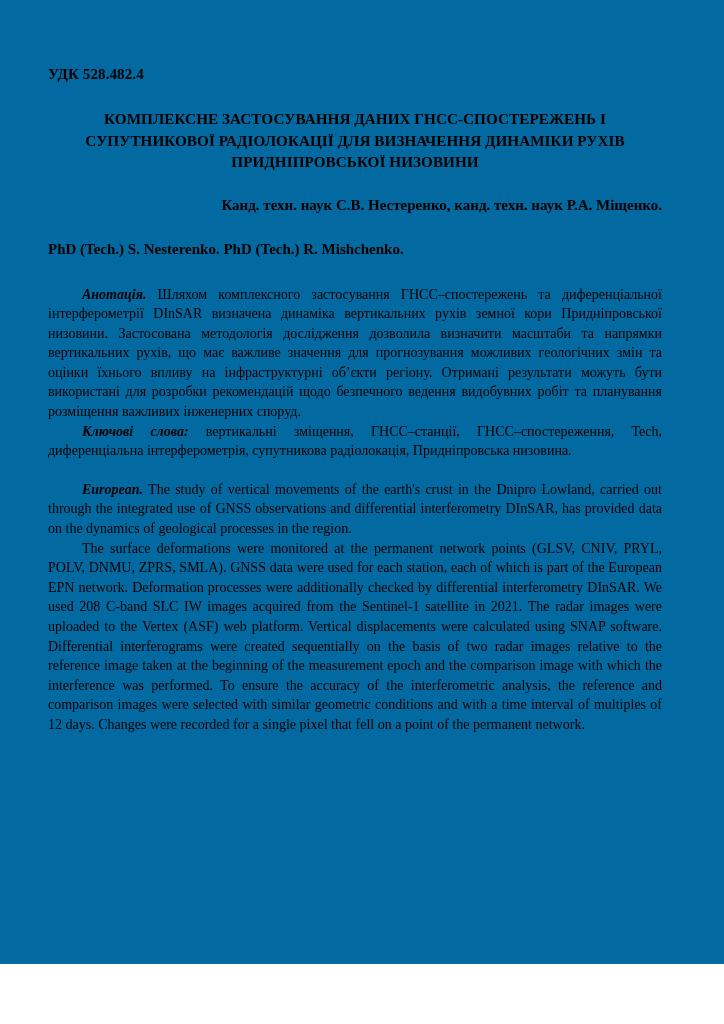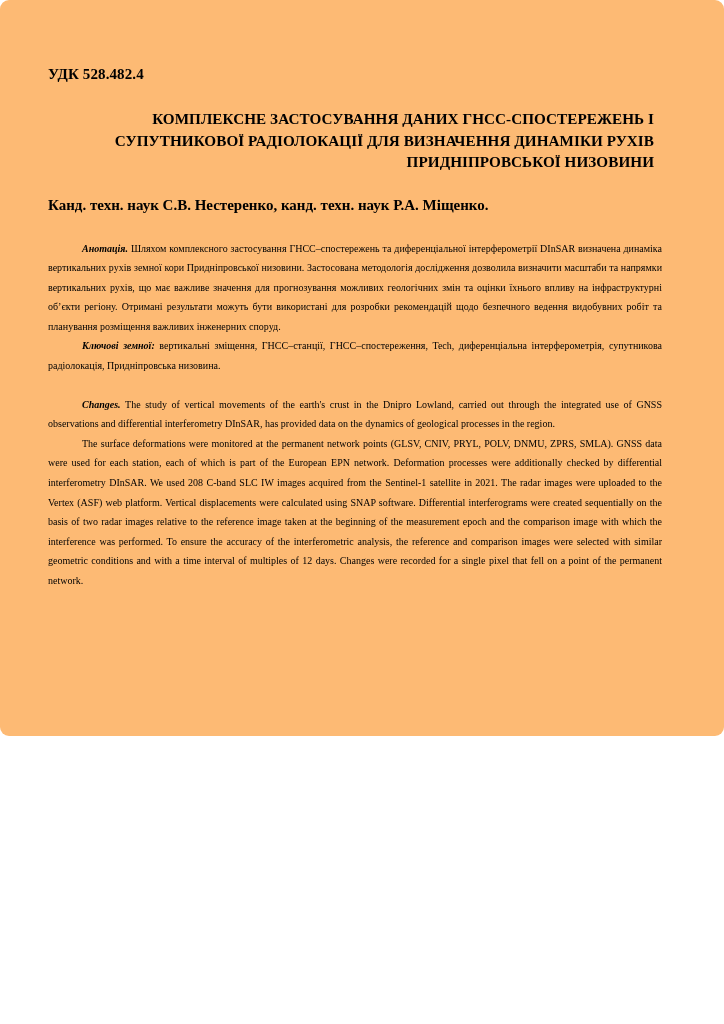--- a/index.html
+++ b/index.html
@@ -11,25 +11,24 @@
 
   body {
     font-family: "Liberation Serif", "DejaVu Serif", serif;
     color: #000000;
     -webkit-font-smoothing: antialiased;
   }
 
   .page {
     position: relative;
     width: 724px;
-    height: 736px;
-    background: #fdba74;
+    height: 964px;
+    background: #0369a1;
     overflow: hidden;
     box-sizing: border-box;
-    border-radius: 9px;
   }
 
   .content {
     position: absolute;
     left: 48px;
     top: 64px;
     width: 614px;
   }
 
   
@@ -40,22 +39,22 @@
     letter-spacing: 0.1px;
     margin: 0 0 24px 0;
   }
 
   
   .title {
     font-size: 15.2px;
     font-weight: bold;
     line-height: 21.5px;
     text-transform: uppercase;
-    text-align: right;
-    margin: 8px;
+    text-align: center;
+    margin: 0;
     letter-spacing: 0.05px;
   }
 
   .title-ua {
     margin-bottom: 22px;
   }
 
   .title-en {
     margin-bottom: 22px;
   }
@@ -63,29 +62,30 @@
   
   .authors {
     font-size: 15px;
     font-weight: bold;
     line-height: 20px;
     margin: 0;
   }
 
   .authors-ua {
     margin-bottom: 24px;
+    text-align: right;
   }
 
   .authors-en {
     margin-bottom: 26px;
   }
 
   
   .para {
-    font-size: 10px;
+    font-size: 14px;
     line-height: 19.6px;
     text-align: justify;
     text-justify: inter-word;
     text-indent: 34px;
     margin: 0;
     hyphens: none;
   }
 
   .lead {
     font-weight: bold;
@@ -108,25 +108,26 @@
 <div class="page">
   <div class="content">
 
     <p class="udk">УДК 528.482.4</p>
 
     <h1 class="title title-ua">КОМПЛЕКСНЕ ЗАСТОСУВАННЯ ДАНИХ ГНСС-СПОСТЕРЕЖЕНЬ І СУПУТНИКОВОЇ РАДІОЛОКАЦІЇ ДЛЯ ВИЗНАЧЕННЯ ДИНАМІКИ РУХІВ ПРИДНІПРОВСЬКОЇ НИЗОВИНИ</h1>
 
     <p class="authors authors-ua">Канд. техн. наук С.В. Нестеренко, канд. техн. наук Р.А. Міщенко.</p>
 
 
+    <p class="authors authors-en">PhD (Tech.) S. Nesterenko. PhD (Tech.) R. Mishchenko.</p>
 
     <p class="para"><span class="lead">Анотація.</span><span> Шляхом комплексного застосування ГНСС–спостережень та диференціальної інтерферометрії DInSAR визначена динаміка вертикальних рухів земної кори Придніпровської низовини. Застосована методологія дослідження дозволила визначити масштаби та напрямки вертикальних рухів, що має важливе значення для прогнозування можливих геологічних змін та оцінки їхнього впливу на інфраструктурні об’єкти регіону. Отримані результати можуть бути використані для розробки рекомендацій щодо безпечного ведення видобувних робіт та планування розміщення важливих інженерних споруд.</span></p>
 
-    <p class="para"><span class="kw-lead">Ключові земної:</span><span> вертикальні зміщення, ГНСС–станції, ГНСС–спостереження, Tech, диференціальна інтерферометрія, супутникова радіолокація, Придніпровська низовина.</span></p>
+    <p class="para"><span class="kw-lead">Ключові слова:</span><span> вертикальні зміщення, ГНСС–станції, ГНСС–спостереження, Tech, диференціальна інтерферометрія, супутникова радіолокація, Придніпровська низовина.</span></p>
 
     <div class="gap-abstract-en"></div>
 
-    <p class="para"><span class="lead">Changes.</span><span> The study of vertical movements of the earth's crust in the Dnipro Lowland, carried out through the integrated use of GNSS observations and differential interferometry DInSAR, has provided data on the dynamics of geological processes in the region.</span></p>
+    <p class="para"><span class="lead">European.</span><span> The study of vertical movements of the earth's crust in the Dnipro Lowland, carried out through the integrated use of GNSS observations and differential interferometry DInSAR, has provided data on the dynamics of geological processes in the region.</span></p>
 
     <p class="para">The surface deformations were monitored at the permanent network points (GLSV, CNIV, PRYL, POLV, DNMU, ZPRS, SMLA). GNSS data were used for each station, each of which is part of the European EPN network. Deformation processes were additionally checked by differential interferometry DInSAR. We used 208 C-band SLC IW images acquired from the Sentinel-1 satellite in 2021. The radar images were uploaded to the Vertex (ASF) web platform. Vertical displacements were calculated using SNAP software. Differential interferograms were created sequentially on the basis of two radar images relative to the reference image taken at the beginning of the measurement epoch and the comparison image with which the interference was performed. To ensure the accuracy of the interferometric analysis, the reference and comparison images were selected with similar geometric conditions and with a time interval of multiples of 12 days. Changes were recorded for a single pixel that fell on a point of the permanent network.</p>
 
   </div>
 </div>
 
 </body></html>

